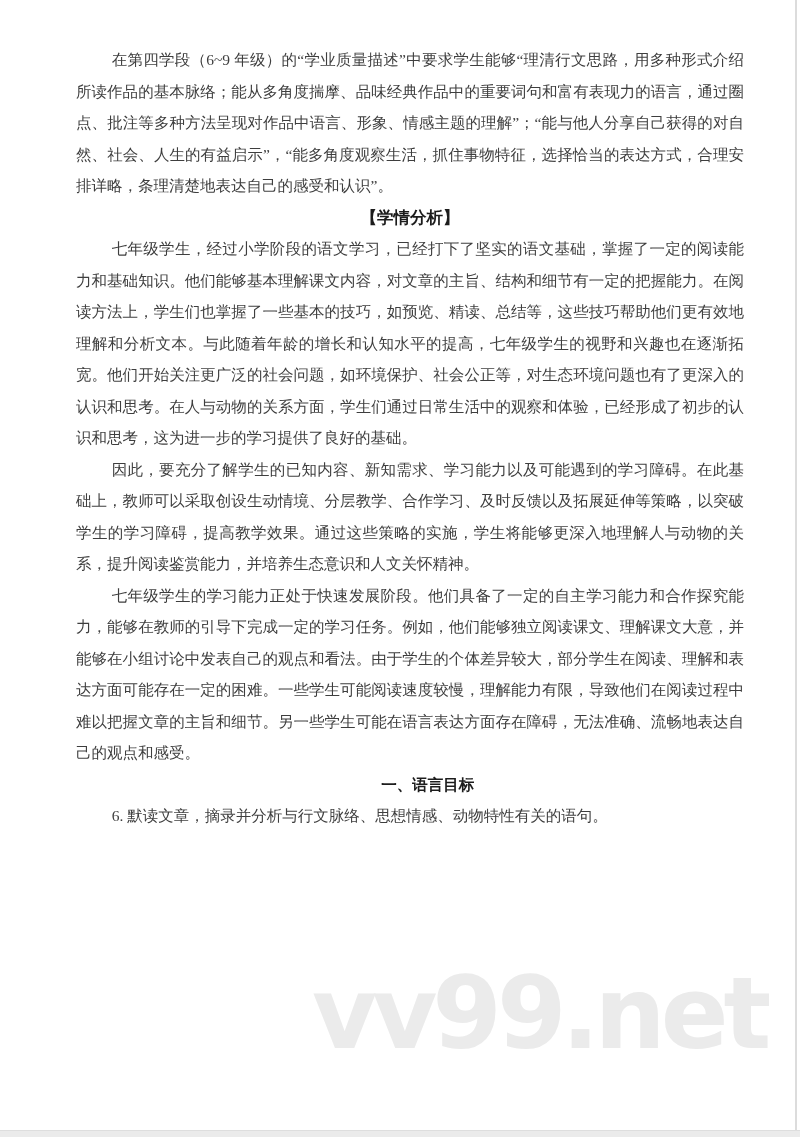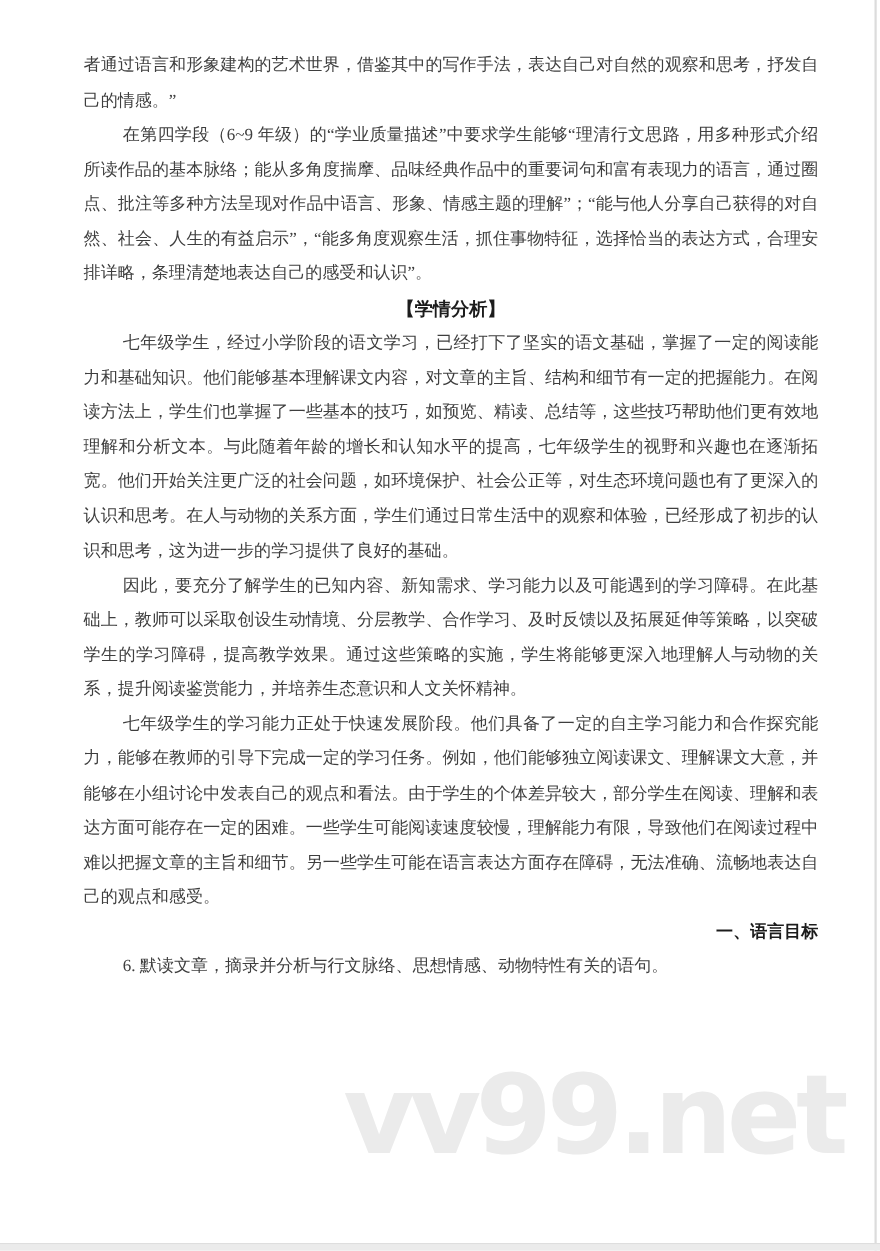--- a/index.html
+++ b/index.html
@@ -42,21 +42,21 @@
     line-height: 31.5px;
     text-align: center;
   }
   .subheading {
     margin: 0;
     font-size: 15.5px;
     font-weight: 700;
     color: #1c1c1c;
     line-height: 31.5px;
     text-indent: 2.3em;
-    text-align: right;
+    text-align: center;
   }
   .page-edge {
     position: absolute;
     top: 0; right: 3px;
     width: 2px; height: 100%;
     background: #dcdcdc;
     z-index: 3;
   }
   .bottom-strip {
     position: absolute;
@@ -67,21 +67,20 @@
     z-index: 3;
   }
 </style>
 </head>
 <body>
 
 <div class="watermark">vv99.net</div>
 
 <div class="content">
 
-  <p class="para continuation">者通过语言和形象建构的艺术世界，借鉴其中的写作手法，表达自己对自然的观察和思考，抒发自己的情感。”</p>
 
   <p class="para">在第四学段（6~9 年级）的“学业质量描述”中要求学生能够“理清行文思路，用多种形式介绍所读作品的基本脉络；能从多角度揣摩、品味经典作品中的重要词句和富有表现力的语言，通过圈点、批注等多种方法呈现对作品中语言、形象、情感主题的理解”；“能与他人分享自己获得的对自然、社会、人生的有益启示”，“能多角度观察生活，抓住事物特征，选择恰当的表达方式，合理安排详略，条理清楚地表达自己的感受和认识”。</p>
 
 
   <div class="heading">【学情分析】</div>
 
   <p class="para">七年级学生，经过小学阶段的语文学习，已经打下了坚实的语文基础，掌握了一定的阅读能力和基础知识。他们能够基本理解课文内容，对文章的主旨、结构和细节有一定的把握能力。在阅读方法上，学生们也掌握了一些基本的技巧，如预览、精读、总结等，这些技巧帮助他们更有效地理解和分析文本。与此随着年龄的增长和认知水平的提高，七年级学生的视野和兴趣也在逐渐拓宽。他们开始关注更广泛的社会问题，如环境保护、社会公正等，对生态环境问题也有了更深入的认识和思考。在人与动物的关系方面，学生们通过日常生活中的观察和体验，已经形成了初步的认识和思考，这为进一步的学习提供了良好的基础。</p>
 
   <p class="para">因此，要充分了解学生的已知内容、新知需求、学习能力以及可能遇到的学习障碍。在此基础上，教师可以采取创设生动情境、分层教学、合作学习、及时反馈以及拓展延伸等策略，以突破学生的学习障碍，提高教学效果。通过这些策略的实施，学生将能够更深入地理解人与动物的关系，提升阅读鉴赏能力，并培养生态意识和人文关怀精神。</p>
 

